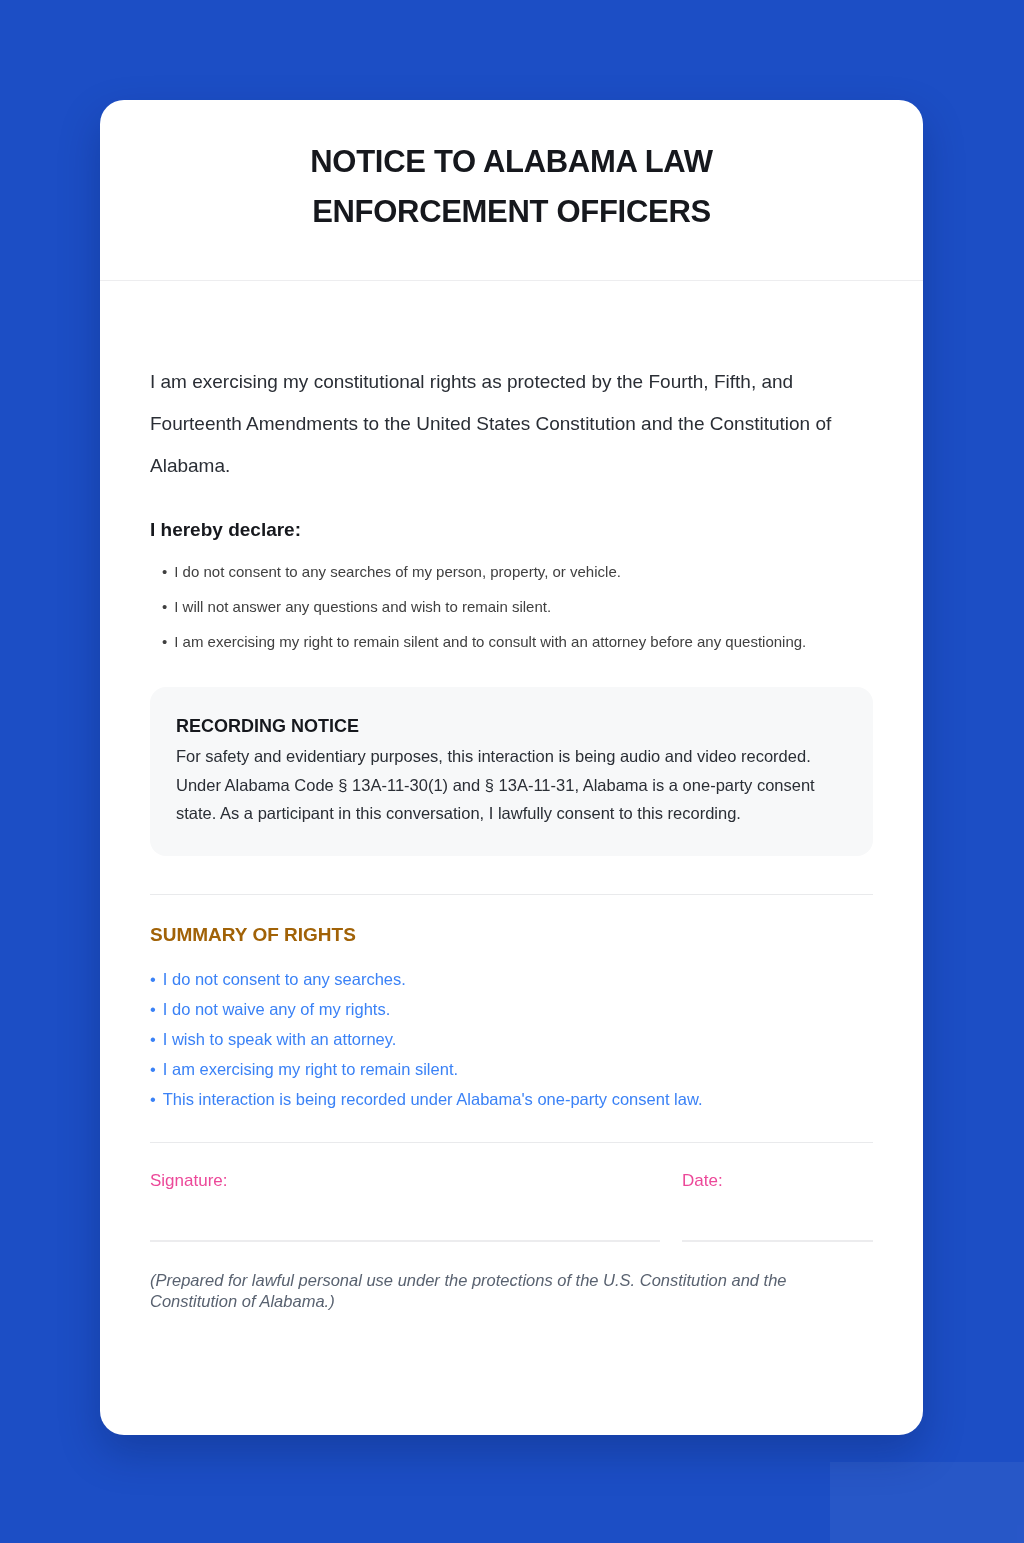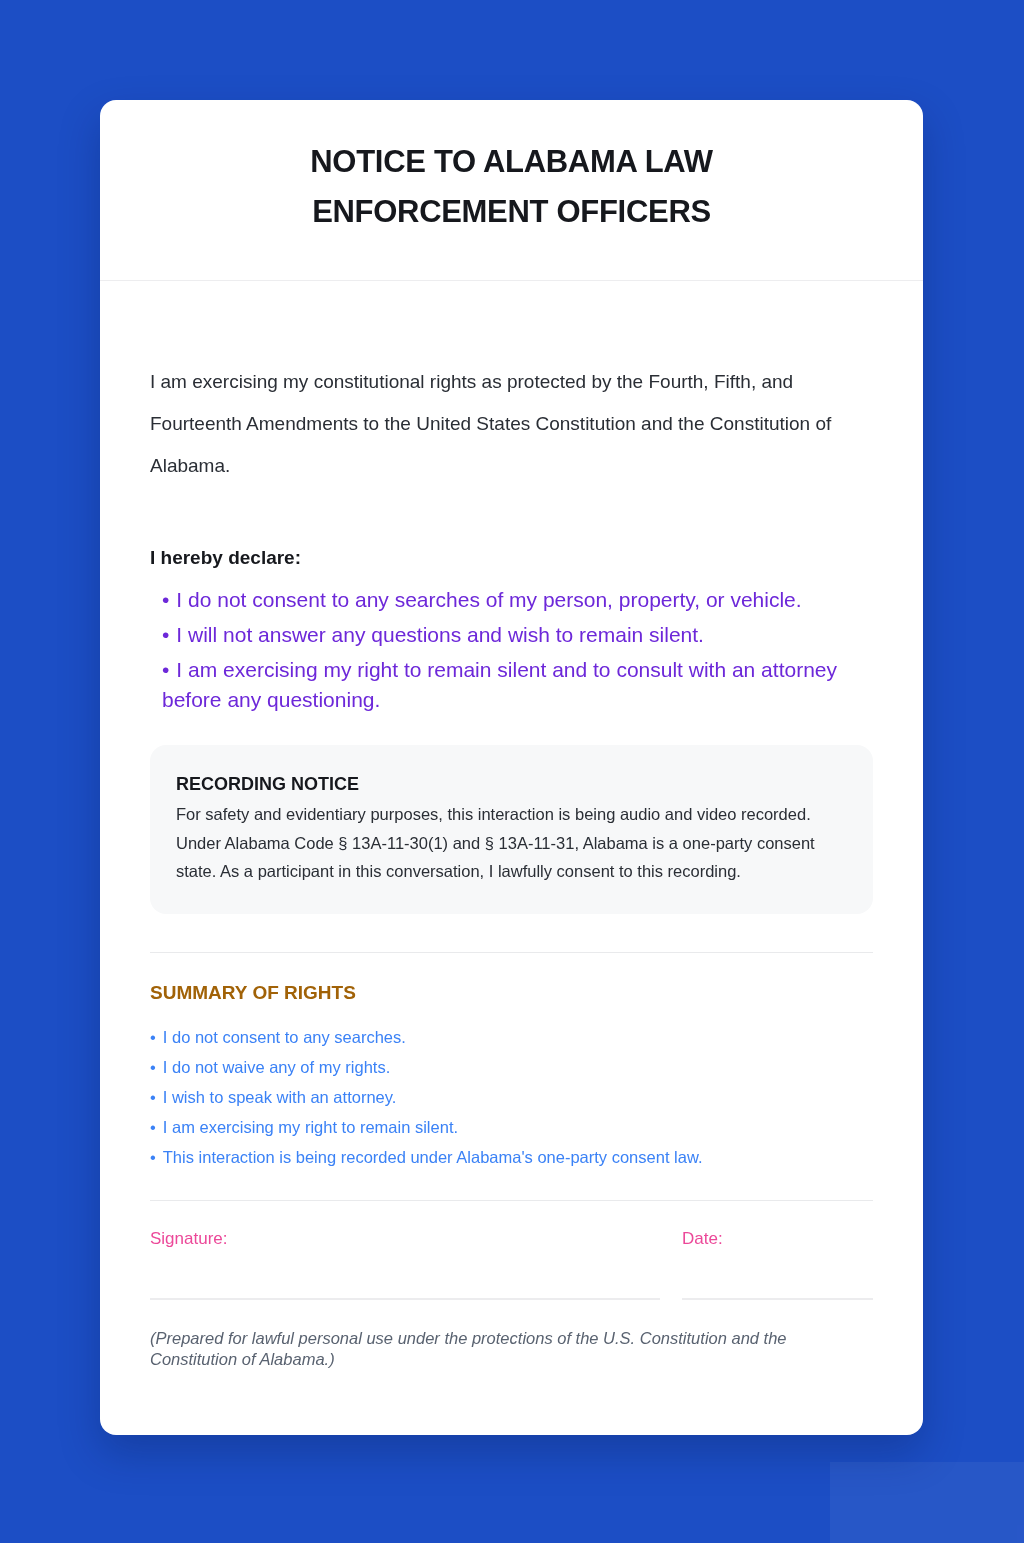--- a/index.html
+++ b/index.html
@@ -13,21 +13,21 @@
   .bg-accent {
     position: absolute;
     left: 830px; top: 1462px; right: 0; bottom: 0;
     background: rgba(255,255,255,0.05);
   }
   .card {
     position: absolute;
     left: 100px; top: 100px;
     width: 823px; height: 1335px;
     background: #ffffff;
-    border-radius: 16px;
+    border-radius: 24px;
     box-shadow: 0 18px 40px rgba(8, 25, 80, 0.28);
     overflow: hidden;
   }
   .card-header {
     padding: 37px 50px 0;
     height: 181px;
     border-bottom: 1px solid #ededef;
     text-align: center;
   }
   .card-title {
@@ -38,33 +38,33 @@
     color: #16181d;
   }
   .card-body { padding: 80px 50px 0; color: #23272e; }
 
   .intro-paragraph {
     font-size: 19px;
     line-height: 42px;
     color: #2a2e35;
   }
   .declare-heading {
-    margin-top: 56px;
+    margin-top: 28px;
     font-size: 19px;
     line-height: 30px;
     font-weight: 700;
     color: #16181d;
   }
   ul.bullet-list { list-style: none; }
   .declare-list { margin-top: 12px; padding-left: 12px; }
   .declare-list li {
-    font-size: 21px;
+    font-size: 15px;
     line-height: 30px;
     margin-bottom: 5px;
-    color: #6d28d9;
+    color: #404040;
   }
   .bullet-glyph { margin-right: 7px; }
 
   .notice-box {
     margin-top: 30px;
     background: #f7f8f9;
     border-radius: 16px;
     padding: 27px 26px 28px;
   }
   .notice-heading {

